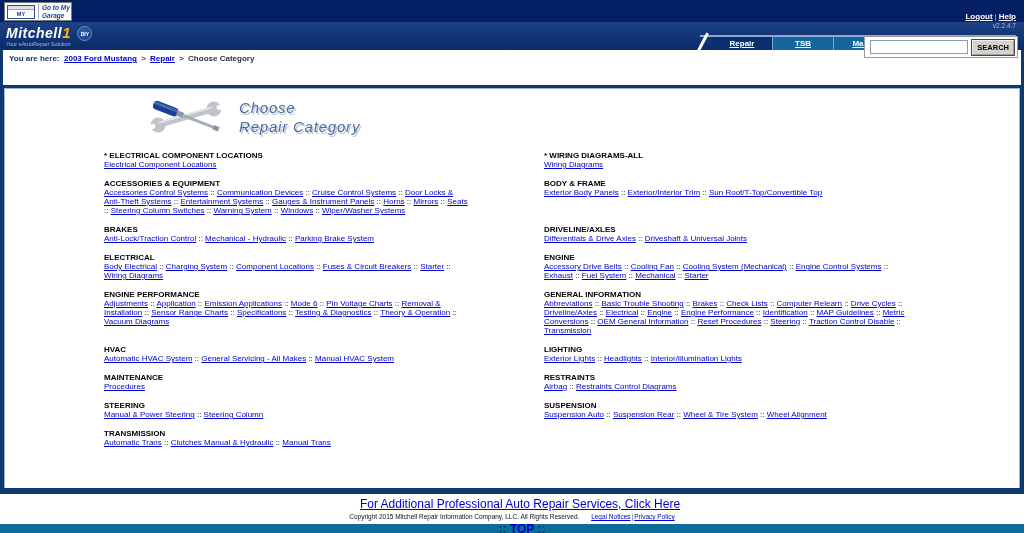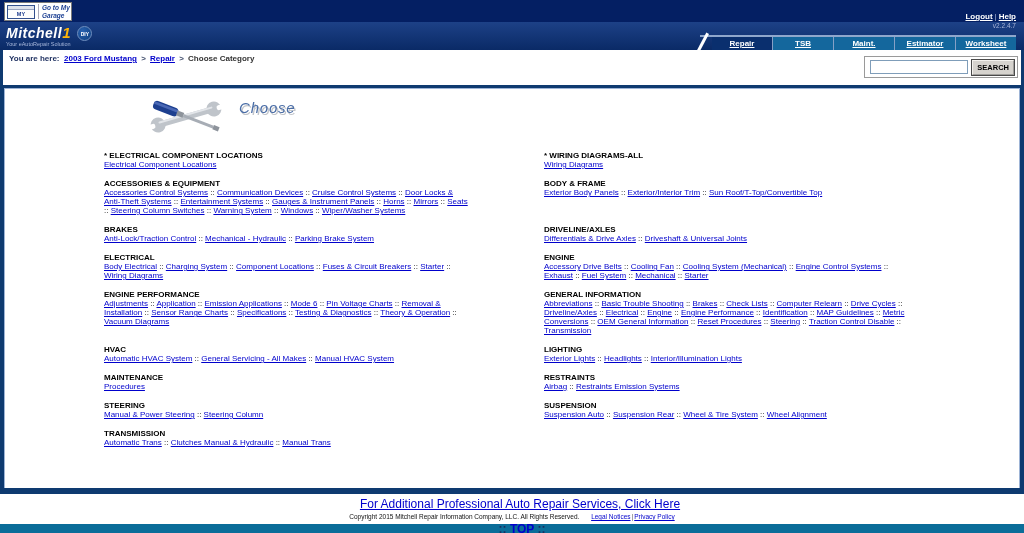--- a/index.html
+++ b/index.html
@@ -36,21 +36,21 @@
   .tab:first-child { border-left:none; }
   .tab.active { background:#0a2f6e; }
 
   
   .breadcrumb-row { height:18px; background:#fff; border-left:3px solid #0e3a70; border-right:3px solid #0e3a70;
                     padding:4px 0 0 6px; font-size:8px; font-weight:bold; color:#1b2d5e; }
   .breadcrumb-row a { color:#0000cc; text-decoration:underline; cursor:pointer; }
   .breadcrumb-row .crumb-sep { color:#44506e; padding:0 2px; }
   .breadcrumb-row .current { color:#333; }
   .search-strip { height:17px; background:#fff; border-left:3px solid #0e3a70; border-right:3px solid #0e3a70; }
-  .search-box { position:absolute; right:6px; top:56px; width:154px; height:22px; background:#fff; border:1px solid #9a9a9a;
+  .search-box { position:absolute; right:6px; top:36px; width:154px; height:22px; background:#fff; border:1px solid #9a9a9a;
                 display:flex; align-items:center; justify-content:flex-end; gap:4px; padding:0 3px; z-index:5; }
   .search-box input { width:98px; height:14px; border:1px solid #7f9db9; font-size:8px; padding:0 2px; }
   .search-box button { height:15px; font-size:7.5px; font-weight:bold; color:#000; background:#d6d3ce;
                        border:1px outset #f4f2ee; box-shadow:0 0 0 1px #4a4a4a; padding:0 4px; cursor:pointer; }
 
   
   .panel { height:409px; background:#fff; border-left:4px solid #0e3a70; border-right:4px solid #0e3a70;
            border-top:3px solid #0e3a70; border-bottom:6px solid #0e3a70; }
   .panel-inner { height:100%; border:1px solid #9db4d6; border-bottom:none; overflow:hidden; }
   .title-block { display:flex; align-items:flex-start; margin:4px 0 0 140px; height:50px; }
@@ -146,20 +146,21 @@
           <g transform="rotate(21 41 24)">
             <rect x="6" y="19" width="26" height="9" rx="4" fill="#1d3f8f"></rect>
             <rect x="6" y="20.5" width="26" height="2.5" rx="1.2" fill="#4a68b5"></rect>
             <rect x="31" y="21" width="7" height="5" fill="#8d939b"></rect>
             <rect x="38" y="22.2" width="32" height="3" fill="#a7adb5"></rect>
             <rect x="70" y="21.5" width="6" height="4.5" fill="#8d939b"></rect>
           </g>
         </svg>
         <div class="title-text">
           <div>Choose</div>
+          <div>Repair Category</div>
         </div>
       </div>
       <table class="cats">
         <tbody>
             <tr>
               <td class="col-left">
                 <div class="cat-heading">* ELECTRICAL COMPONENT LOCATIONS</div>
                 <div class="cat-links"><a>Electrical Component Locations</a></div>
               </td>
               <td class="col-right">
@@ -217,21 +218,21 @@
                 <div class="cat-links"><a>Exterior Lights</a><span class="sep"> :: </span><a>Headlights</a><span class="sep"> :: </span><a>Interior/Illumination Lights</a></div>
               </td>
             </tr>
             <tr>
               <td class="col-left">
                 <div class="cat-heading">MAINTENANCE</div>
                 <div class="cat-links"><a>Procedures</a></div>
               </td>
               <td class="col-right">
                 <div class="cat-heading">RESTRAINTS</div>
-                <div class="cat-links"><a>Airbag</a><span class="sep"> :: </span><a>Restraints Emission Systems</a></div>
+                <div class="cat-links"><a>Airbag</a><span class="sep"> :: </span><a>Restraints Control Diagrams</a></div>
               </td>
             </tr>
             <tr>
               <td class="col-left">
                 <div class="cat-heading">STEERING</div>
                 <div class="cat-links"><a>Manual &amp; Power Steering</a><span class="sep"> :: </span><a>Steering Column</a></div>
               </td>
               <td class="col-right">
                 <div class="cat-heading">SUSPENSION</div>
                 <div class="cat-links"><a>Suspension Auto</a><span class="sep"> :: </span><a>Suspension Rear</a><span class="sep"> :: </span><a>Wheel &amp; Tire System</a><span class="sep"> :: </span><a>Wheel Alignment</a></div>

